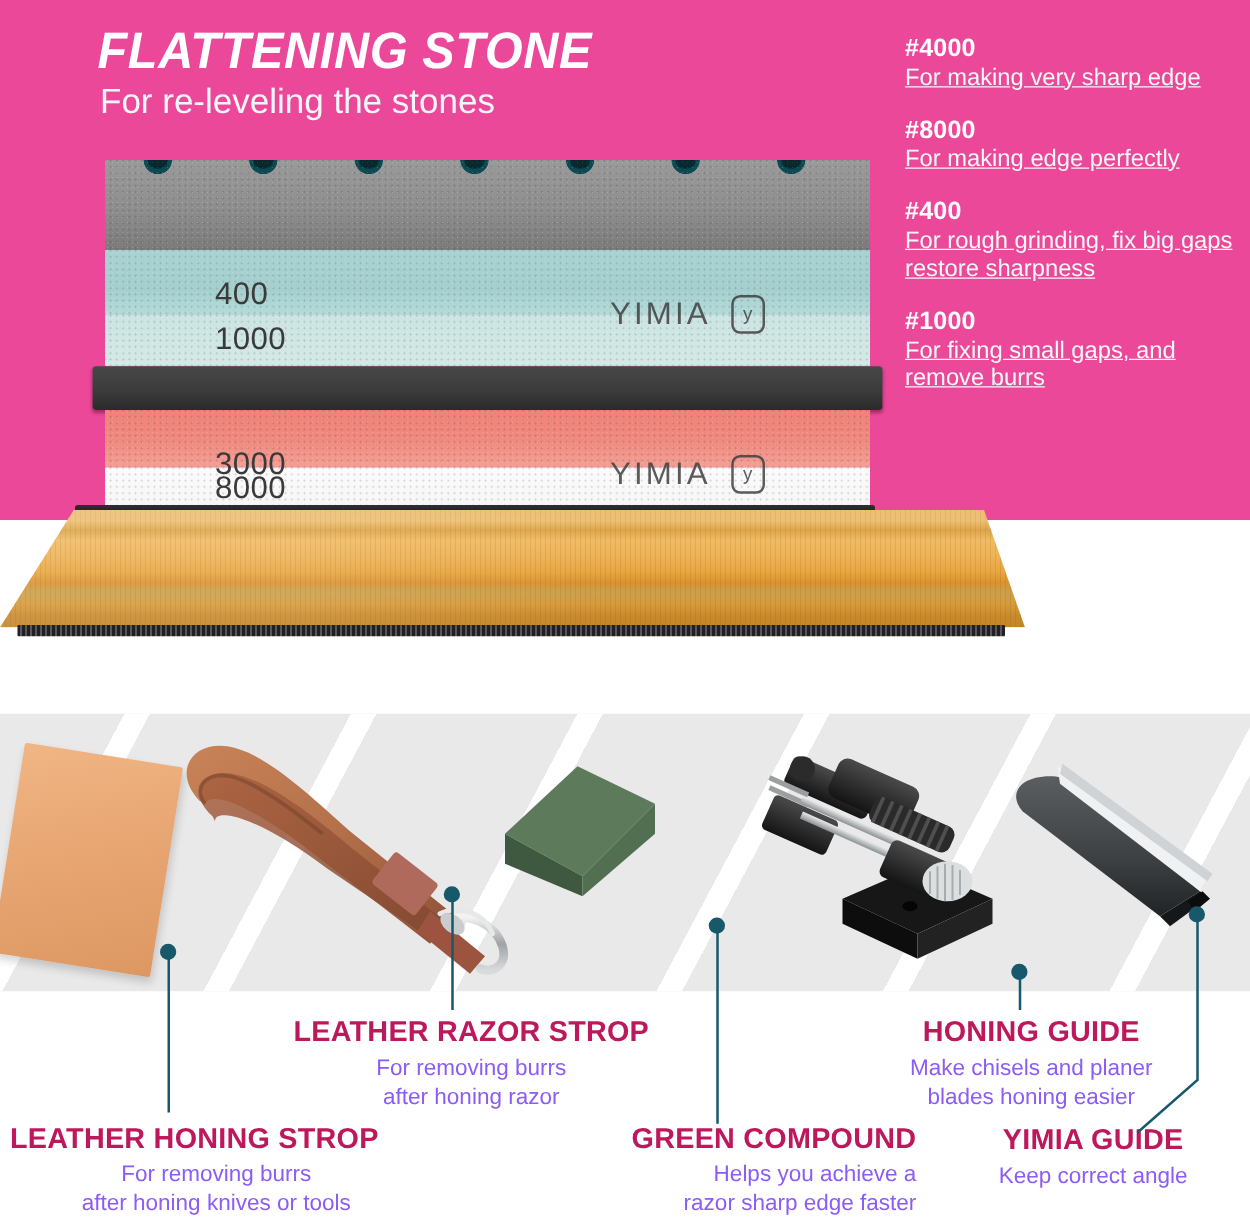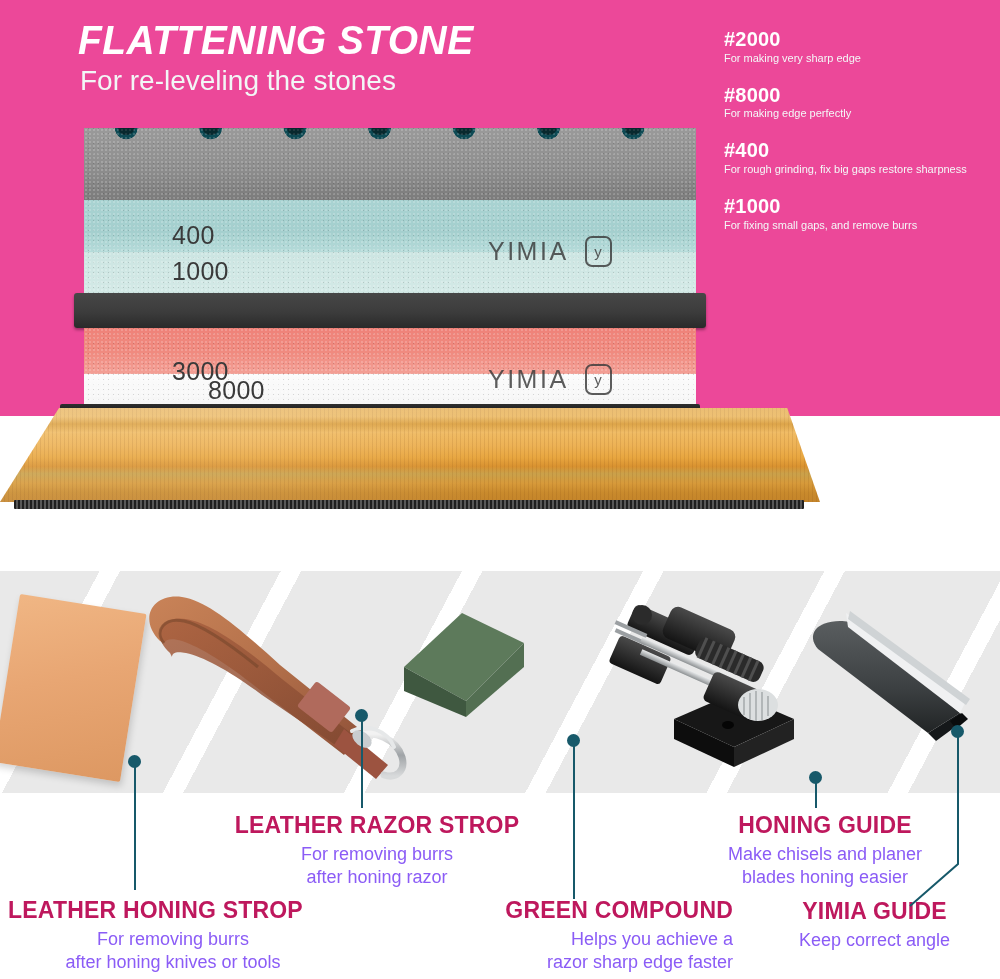--- a/index.html
+++ b/index.html
@@ -30,21 +30,21 @@
   }
 
   
   .grit-list{position:absolute;left:724px;top:28px;width:262px;}
   .grit{margin-bottom:19px;}
   .grit-code{
     font-size:20px;font-weight:bold;color:#ffffff;line-height:1.18;
     letter-spacing:0.2px;
   }
   .grit-desc{
-    font-size:11px;font-weight:400;color:#f4f8f8;line-height:1.19;
+    font-size:19px;font-weight:400;color:#f4f8f8;line-height:1.19;text-decoration:underline;
   }
 
   
   .stack{position:absolute;left:84px;top:128px;width:612px;height:288px;}
 
   .stone{position:absolute;left:0;width:612px;}
 
   
   .stone-grey{
     top:0;height:72px;
@@ -107,21 +107,21 @@
     background:linear-gradient(180deg,#fbfbfb 0%,#f4f4f4 100%);
   }
 
   .grit-num{
     position:absolute;left:88px;
     font-size:25px;color:#3a3a3a;font-weight:400;letter-spacing:.3px;
   }
   .n400 {top:93px;}
   .n1000{top:129px;}
   .n3000{top:208px;margin-top:21px;}
-  .n8000{top:248px;margin-left:36px;}
+  .n8000{top:248px;}
 
   
   .logo{position:absolute;display:flex;align-items:center;gap:16px;opacity:.82;}
   .logo-word{
     font-size:25px;letter-spacing:2.5px;color:#3a3a3a;font-weight:400;
   }
   .logo-badge{
     width:23px;height:27px;border:2.4px solid #3a3a3a;border-radius:7px;
     display:flex;align-items:center;justify-content:center;
     font-size:15px;color:#3a3a3a;line-height:1;
@@ -221,21 +221,21 @@
 
 <div class="page">
 
   <div class="hero">
 
     <div class="hero-title">FLATTENING STONE</div>
     <div class="hero-sub">For re-leveling the stones</div>
 
     <div class="grit-list">
       <div class="grit">
-        <div class="grit-code">#2000</div>
+        <div class="grit-code">#4000</div>
         <div class="grit-desc">For making very sharp edge</div>
       </div>
       <div class="grit">
         <div class="grit-code">#8000</div>
         <div class="grit-desc">For making edge perfectly</div>
       </div>
       <div class="grit">
         <div class="grit-code">#400</div>
         <div class="grit-desc">For rough grinding, fix big gaps restore sharpness</div>
       </div>

